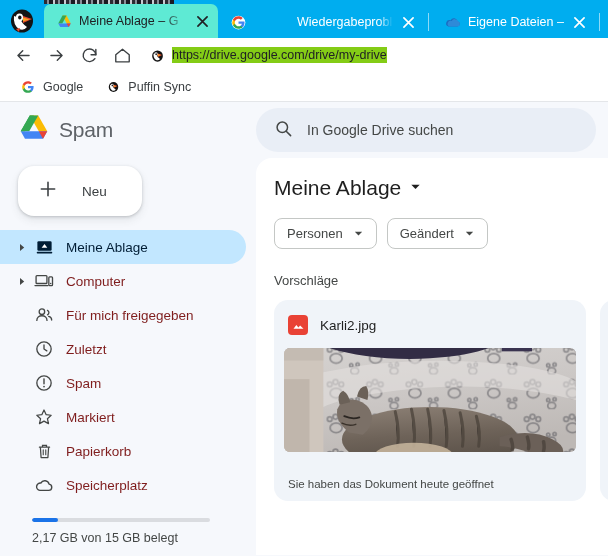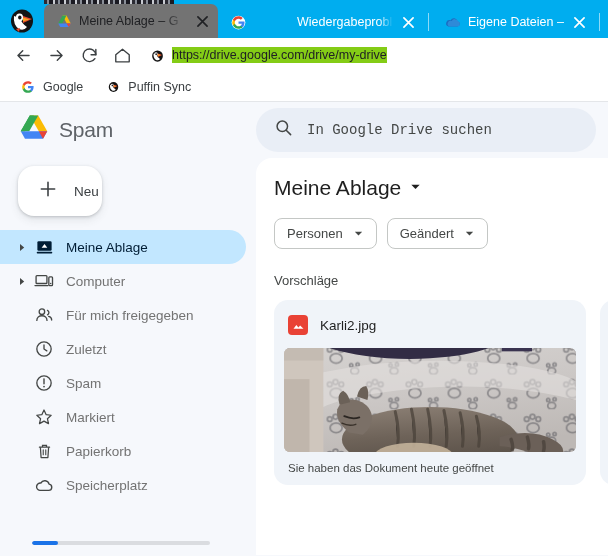--- a/index.html
+++ b/index.html
@@ -41,21 +41,21 @@
     height: 32px;
     display: flex; align-items: center;
     gap: 7px;
     padding: 0 8px 0 12px;
     font-size: 12.5px;
     color: #ffffff;
     flex: none;
     position: relative;
   }
   .tab.active {
-    background: #737373;
+    background: #5eead4;
     color: #202124;
     border-radius: 7px 7px 0 0;
     height: 34px;
   }
   .tab-favicon {
     width: 16px; height: 16px; flex: none;
     display: flex; align-items: center; justify-content: center;
   }
   .tab-title {
     white-space: nowrap;
@@ -168,21 +168,20 @@
   }
   .brand-name {
     font-size: 21px;
     color: #5f6368;
     letter-spacing: -0.2px;
   }
   .searchwrap {
     flex: 1;
     padding-right: 12px;
     min-width: 0;
-    font-family: Liberation Mono, monospace;
   }
   .searchbar {
     height: 44px;
     background: #e9eef6;
     border-radius: 22px;
     display: flex; align-items: center;
     gap: 14px;
     padding-left: 18px;
   }
   .search-placeholder {
@@ -197,28 +196,28 @@
   }
 
   .sidebar {
     width: 256px;
     flex: none;
     display: flex;
     flex-direction: column;
     padding-left: 0;
   }
   .new-btn {
-    width: 84px;
+    width: 124px;
     height: 50px;
     margin: 8px 0 14px 18px;
     background: #ffffff;
     border-radius: 16px;
     box-shadow: 0 1px 3px rgba(60,64,67,0.25), 0 4px 8px rgba(60,64,67,0.10);
     display: flex; align-items: center;
-    gap: 16px;
+    gap: 24px;
     padding-left: 20px;
     flex: none;
   }
   .new-btn-label {
     font-size: 13.5px;
     color: #3c4043;
   }
 
   .navlist { flex: 1; padding-right: 10px; }
   .navitem {
@@ -232,21 +231,21 @@
   .nav-caret {
     width: 16px; flex: none;
     display: flex; align-items: center; justify-content: center;
   }
   .nav-icon {
     width: 28px; flex: none;
     display: flex; align-items: center; justify-content: center;
   }
   .nav-label {
     font-size: 13.5px;
-    color: #737373;
+    color: #7f1d1d;
     margin-left: 8px;
     white-space: nowrap;
   }
   .navitem.active .nav-label { color: #001d35; font-weight: 500; }
 
   .storage {
     padding: 8px 18px 10px 32px;
     flex: none;
   }
   .storage-track {
@@ -338,20 +337,21 @@
     margin-top: 8px;
     border-radius: 6px;
     overflow: hidden;
     position: relative;
     background: #cfc9c6;
   }
   .fc-caption {
     font-size: 11.5px;
     color: #444746;
     padding: 10px 4px 11px 4px;
+    margin-top: 16px;
   }
 </style>
 </head>
 <body>
 
 <div class="glitch-strip"></div>
 
 <div class="titlebar">
 
   <div class="puffin-corner">
@@ -637,20 +637,21 @@
             </svg>
           </span>
           <span class="nav-label">Speicherplatz</span>
         </div>
       </div>
 
       <div class="storage">
         <div class="storage-track">
           <div class="storage-fill" id="storage-fill" style="width: 14.5%;"></div>
         </div>
+        <div class="storage-label">2,17 GB von 15 GB belegt</div>
       </div>
     </div>
 
     <div class="content">
 
       <div class="page-title">
         <span class="page-title-text">Meine Ablage</span>
         <span>
           <svg width="13" height="13" viewBox="0 0 14 14">
               <path d="M2.5 5l4.5 4.6L11.5 5z" fill="#1f1f1f"></path>

